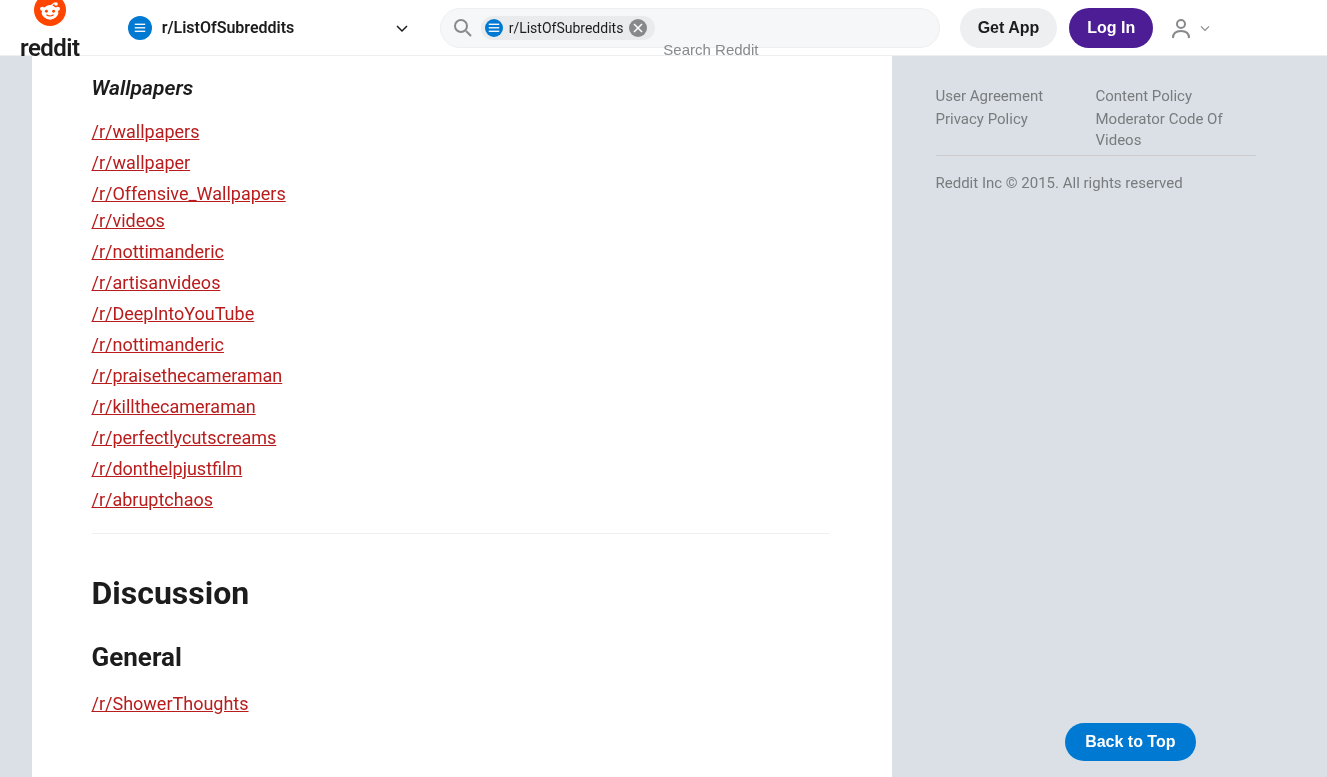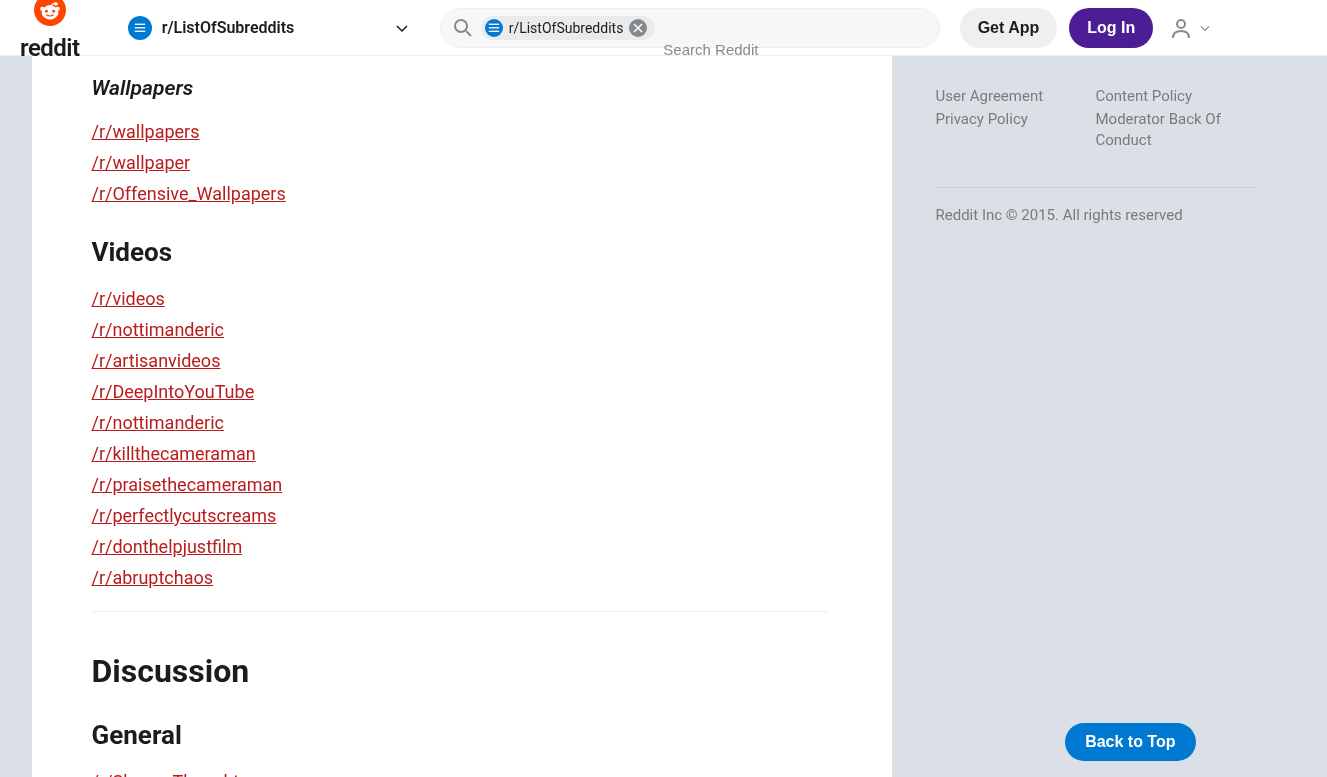--- a/index.html
+++ b/index.html
@@ -253,21 +253,21 @@
     hr.divider {
       border: none;
       border-top: 1px solid #edeff1;
       margin: 20px 0;
     }
     
     .footer-links {
       display: flex;
       font-size: 15px;
       color: #787c7e;
-      margin-bottom: 36px;
+      margin-bottom: 4px;
     }
     .footer-col {
       display: flex;
       flex-direction: column;
       gap: 2px;
       flex: 1;
     }
     .footer-col a {
       color: #787c7e;
       text-decoration: none;
@@ -375,49 +375,48 @@
 
 <div class="page">
   <main class="main-content" id="main-content">
 
   <div class="section-h3">Wallpapers</div>
       <div class="link-list">
         <a class="wiki-link" href="#">/r/wallpapers</a>
         <a class="wiki-link" href="#">/r/wallpaper</a>
         <a class="wiki-link" href="#">/r/Offensive_Wallpapers</a>
       </div>
-      <div class="section-h2-bold">Videos</div>
       <div class="link-list">
         <a class="wiki-link" href="#">/r/videos</a>
         <a class="wiki-link" href="#">/r/nottimanderic</a>
         <a class="wiki-link" href="#">/r/artisanvideos</a>
         <a class="wiki-link" href="#">/r/DeepIntoYouTube</a>
         <a class="wiki-link" href="#">/r/nottimanderic</a>
+        <a class="wiki-link" href="#">/r/praisethecameraman</a>
         <a class="wiki-link" href="#">/r/killthecameraman</a>
-        <a class="wiki-link" href="#">/r/praisethecameraman</a>
         <a class="wiki-link" href="#">/r/perfectlycutscreams</a>
         <a class="wiki-link" href="#">/r/donthelpjustfilm</a>
         <a class="wiki-link" href="#">/r/abruptchaos</a>
       </div>
       <hr class="divider">
       <div class="section-h1">Discussion</div>
       <div class="section-h2-bold">General</div>
       <div class="link-list">
         <a class="wiki-link" href="#">/r/ShowerThoughts</a>
       </div>
     </main>
 
   <aside class="side-content">
     <div class="footer-links">
       <div class="footer-col" id="footer-col1">
           <a href="#">User Agreement</a>
           <a href="#">Privacy Policy</a>
         </div>
       <div class="footer-col" id="footer-col2">
           <a href="#">Content Policy</a>
-          <a href="#">Moderator Back Of Conduct</a>
+          <a href="#">Moderator Code Of Videos</a>
         </div>
     </div>
     <hr class="footer-divider">
     <div class="copyright">Reddit Inc © 2015. All rights reserved</div>
     <button class="back-to-top">Back to Top</button>
   </aside>
 </div>
 
 </body></html>

